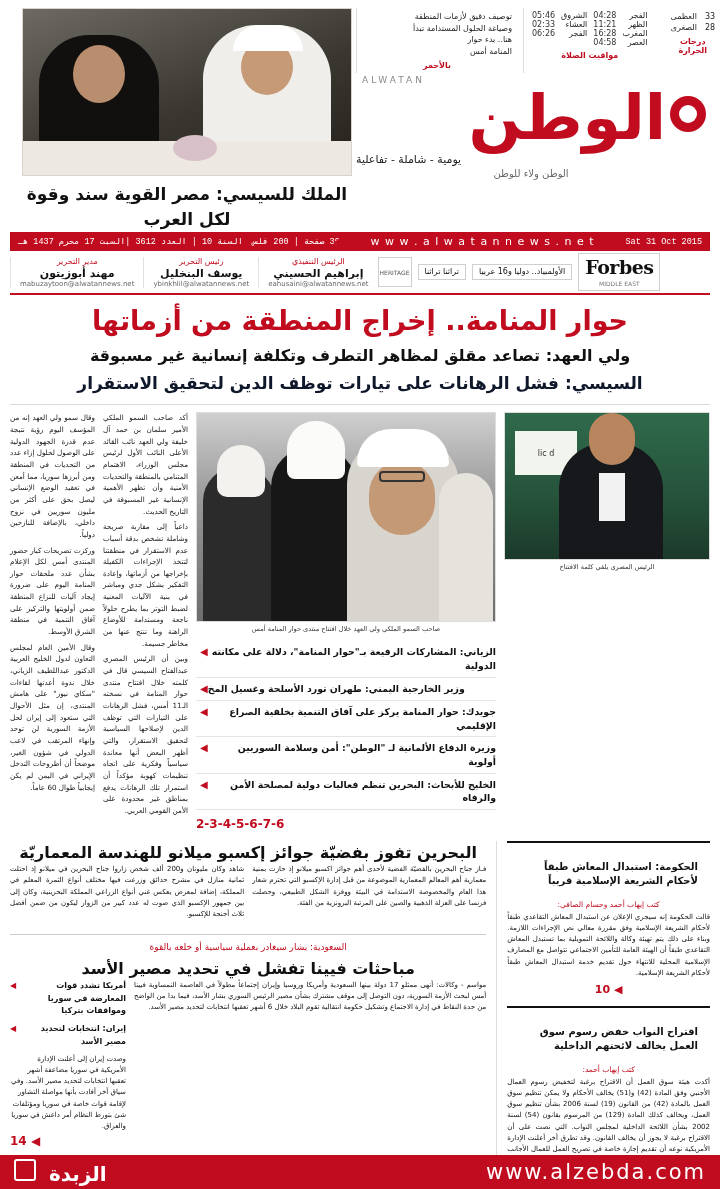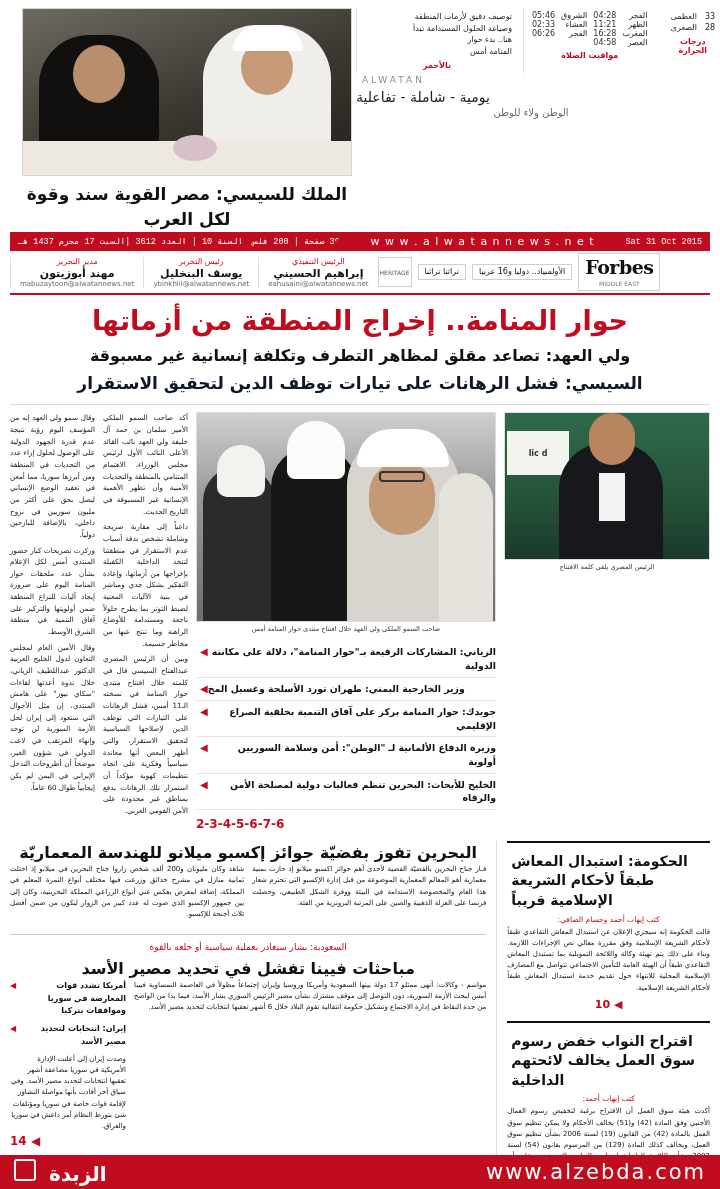--- a/index.html
+++ b/index.html
@@ -30,21 +30,21 @@
   .logo-row { display:flex; align-items:center; justify-content:flex-start; gap:4px;}
   .logo-dot {
     width:36px;height:36px;border-radius:50%;
     background:#c10b1e; position:relative; flex:0 0 auto;
     margin-bottom:6px;
   }
   .logo-dot:after{
     content:""; position:absolute; left:9px; top:9px; width:18px;height:18px;
     border-radius:50%; background:#fff;
   }
-  .logo-tag { font-size:14px; color:#222; text-align:left; margin-top:4px; }
+  .logo-tag { font-size:11px; color:#222; text-align:left; margin-top:4px; }
   .logo-tag2 { font-size:10px; color:#6a6a6a; text-align:center; margin-top:2px;}
 
   
   .info-bar { display:flex; flex-direction:row-reverse; gap:6px; font-size:8px; color:#222; border-bottom:0; }
   .info-col { border-left:1px solid #ddd; padding:3px 5px; }
   .info-col:last-child { border-left:0; }
   .info-title { color:#c10b1e; font-size:8px; text-align:center; margin-top:4px; font-weight:bold;}
   .prayer-table { border-collapse:collapse; font-size:8px; }
   .prayer-table td { padding:0px 3px; white-space:nowrap; }
   .prayer-table td.v { direction:ltr; color:#333; }
@@ -126,39 +126,39 @@
   .pm-glasses{position:absolute;left:182px;top:58px;width:46px;height:11px;border:2px solid #333;border-radius:4px;}
   .photo-cap { font-size:6.6px; color:#333; text-align:center; margin-top:3px; }
 
   .photo-left {
     width:206px;height:148px;position:relative;overflow:hidden;border:1px solid #ddd;
     background:linear-gradient(180deg,#2f6a4c 0%,#26543c 55%,#1b3a2a 100%);
   }
   .pl-man{position:absolute;left:54px;bottom:0;width:104px;height:116px;background:#16181c;border-radius:46px 46px 0 0;}
   .pl-man:before{content:"";position:absolute;left:30px;top:-30px;width:46px;height:52px;border-radius:23px;background:#b9855e;}
   .pl-man:after{content:"";position:absolute;left:40px;top:30px;width:26px;height:48px;background:#f2f2f2;}
-  .pl-plate{position:absolute;left:2px;top:18px;width:62px;height:44px;background:#f2f4ee;color:#333;font-size:8px;display:flex;align-items:center;justify-content:center;font-weight:bold;}
+  .pl-plate{position:absolute;left:10px;top:18px;width:62px;height:44px;background:#f2f4ee;color:#333;font-size:8px;display:flex;align-items:center;justify-content:center;}
   .pl-cap { font-size:6.6px; color:#333; text-align:center; margin-top:3px; }
 
   .bullets { margin-top:8px; }
   .bullet {
     display:flex; flex-direction:row-reverse; align-items:flex-start;
     border-bottom:1px solid #e4e4e4; padding:4px 0; font-size:9.4px; line-height:1.45; font-weight:bold; color:#111;
   }
   .bullet .dot { color:#c10b1e; margin-left:4px; font-size:10px; flex:0 0 auto;}
   .pages-line { text-align:left; color:#c10b1e; font-size:12px; font-weight:bold; margin-top:7px; direction:ltr;}
 
   
   .lower { display:flex; flex-direction:row-reverse; margin:10px 10px 0 10px; gap:10px; }
   .low-right { width:206px; }
   .low-left  { width:484px; }
   .sep-v { width:1px; background:#ddd; }
 
   .sidebox { border-top:2px solid #111; padding-top:5px; margin-bottom:10px; }
-  .sidebox h4 { margin:4px; font-size:14px; font-weight:bold; text-align:left; line-height:1.4; }
+  .sidebox h4 { margin:12px; font-size:10px; font-weight:bold; text-align:right; line-height:1.4; }
   .sidebox .kicker { font-size:7.5px; color:#c10b1e; text-align:center; margin:4px 0 3px 0;}
   .sidebox p { font-size:7px; line-height:1.6; text-align:justify; margin:0 0 4px 0; }
   .sidebox .pg { color:#c10b1e; font-size:11px; font-weight:bold; text-align:center; direction:ltr;}
 
   .story { margin-bottom:9px; }
   .story h3 { margin:0; font-size:16px; font-weight:bold; text-align:center; line-height:1.45; }
   .story .sub { font-size:9px; color:#c10b1e; text-align:center; margin:4px 0 5px 0;}
   .story-body { display:flex; flex-direction:row-reverse; gap:8px; }
   .story-body .txt { font-size:7px; line-height:1.62; text-align:justify; flex:1; }
   .story-body .txt p { margin:0 0 4px 0; }
@@ -251,20 +251,24 @@
               <td>الصغرى</td>
             </tr>
           </tbody>
             </table>
           <div class="info-title">درجات الحرارة</div>
         </div>
       </div>
 
       <div class="logo-wrap">
         <div class="logo-sub-en">ALWATAN</div>
+        <div class="logo-row">
+          <div class="logo-dot"></div>
+          <div class="logo-ar">الوطن</div>
+        </div>
         <div class="logo-tag">يومية - شاملة - تفاعلية</div>
         <div class="logo-tag2">الوطن ولاء للوطن</div>
       </div>
     </div>
   </div>
 
   <div class="redbar">
     <span class="seg">السنة 10 | العدد 3612 |السبت 17 محرم 1437 هـ</span>
     <span class="seg">36 صفحة | 200 فلس</span>
     <span class="site">w w w . a l w a t a n n e w s . n e t</span>
@@ -304,21 +308,21 @@
     <div class="h2">ولي العهد: تصاعد مقلق لمظاهر التطرف وتكلفة إنسانية غير مسبوقة</div>
     <div class="h3">السيسي: فشل الرهانات على تيارات توظف الدين لتحقيق الاستقرار</div>
     <div class="hr-thin"></div>
   </div>
 
   <div class="main">
 
     <div class="col-text">
       <div class="body-ar">
         <p>أكد صاحب السمو الملكي الأمير سلمان بن حمد آل خليفة ولي العهد نائب القائد الأعلى النائب الأول لرئيس مجلس الوزراء، الاهتمام المتنامي بالمنطقة والتحديات الأمنية وأن تظهر الأهمية الإنسانية غير المسبوقة في التاريخ الحديث.</p>
-        <p>داعياً إلى مقاربة صريحة وشاملة تشخص بدقة أسباب عدم الاستقرار في منطقتنا لتتخذ الداخلية الكفيلة بإخراجها من أزماتها، وإعادة التفكير بشكل جدي ومباشر في بنية الآليات المعنية لضبط التوتر بما يطرح حلولاً ناجعة ومستدامة للأوضاع الراهنة وما تنتج عنها من مخاطر جسيمة.</p>
+        <p>داعياً إلى مقاربة صريحة وشاملة تشخص بدقة أسباب عدم الاستقرار في منطقتنا لتتخذ الإجراءات الكفيلة بإخراجها من أزماتها، وإعادة التفكير بشكل جدي ومباشر في بنية الآليات المعنية لضبط التوتر بما يطرح حلولاً ناجعة ومستدامة للأوضاع الراهنة وما تنتج عنها من مخاطر جسيمة.</p>
         <p>وبين أن الرئيس المصري عبدالفتاح السيسي قال في كلمته خلال افتتاح منتدى حوار المنامة في نسخته الـ11 أمس، فشل الرهانات على التيارات التي توظف الدين لإصلاحها السياسية لتحقيق الاستقرار، والتي أظهر البعض أنها معاندة سياسياً وفكرية على اتجاه تنظيمات كهوبة مؤكداً أن استمرار تلك الرهانات يدفع بمناطق غير محدودة على الأمن القومي العربي.</p>
         <p>وقال سمو ولي العهد إنه من المؤسف اليوم رؤية نتيجة عدم قدرة الجهود الدولية على الوصول لحلول إزاء عدد من التحديات في المنطقة ومن أبرزها سوريا، مما أمعن في تعقيد الوضع الإنساني ليصل بحق على أكثر من مليون سوريين في نزوح داخلي، بالإضافة للنازحين دولياً.</p>
         <p>وركزت تصريحات كبار حضور المنتدى أمس لكل الإعلام بشأن عدد ملحقات حوار المنامة اليوم على ضرورة إيجاد آليات للنزاع المنطقة ضمن أولويتها والتركيز على آفاق التنمية في منطقة الشرق الأوسط.</p>
         <p>وقال الأمين العام لمجلس التعاون لدول الخليج العربية الدكتور عبداللطيف الزياني، خلال ندوة أعدتها لقاءات "سكاي نيوز" على هامش المنتدى، إن مثل الأحوال التي ستعود إلى إيران لحل الأزمة السورية لن توحد وإنهاء المرتقب في لاعب الدولي في شؤون الغير، موضحاً أن أطروحات التدخل الإيراني في اليمن لم يكن إيجابياً طوال 60 عاماً.</p>
       </div>
     </div>
 
     <div class="col-mid">
       <div class="photo-main">
         <div class="pm-head pm-g1"></div>

